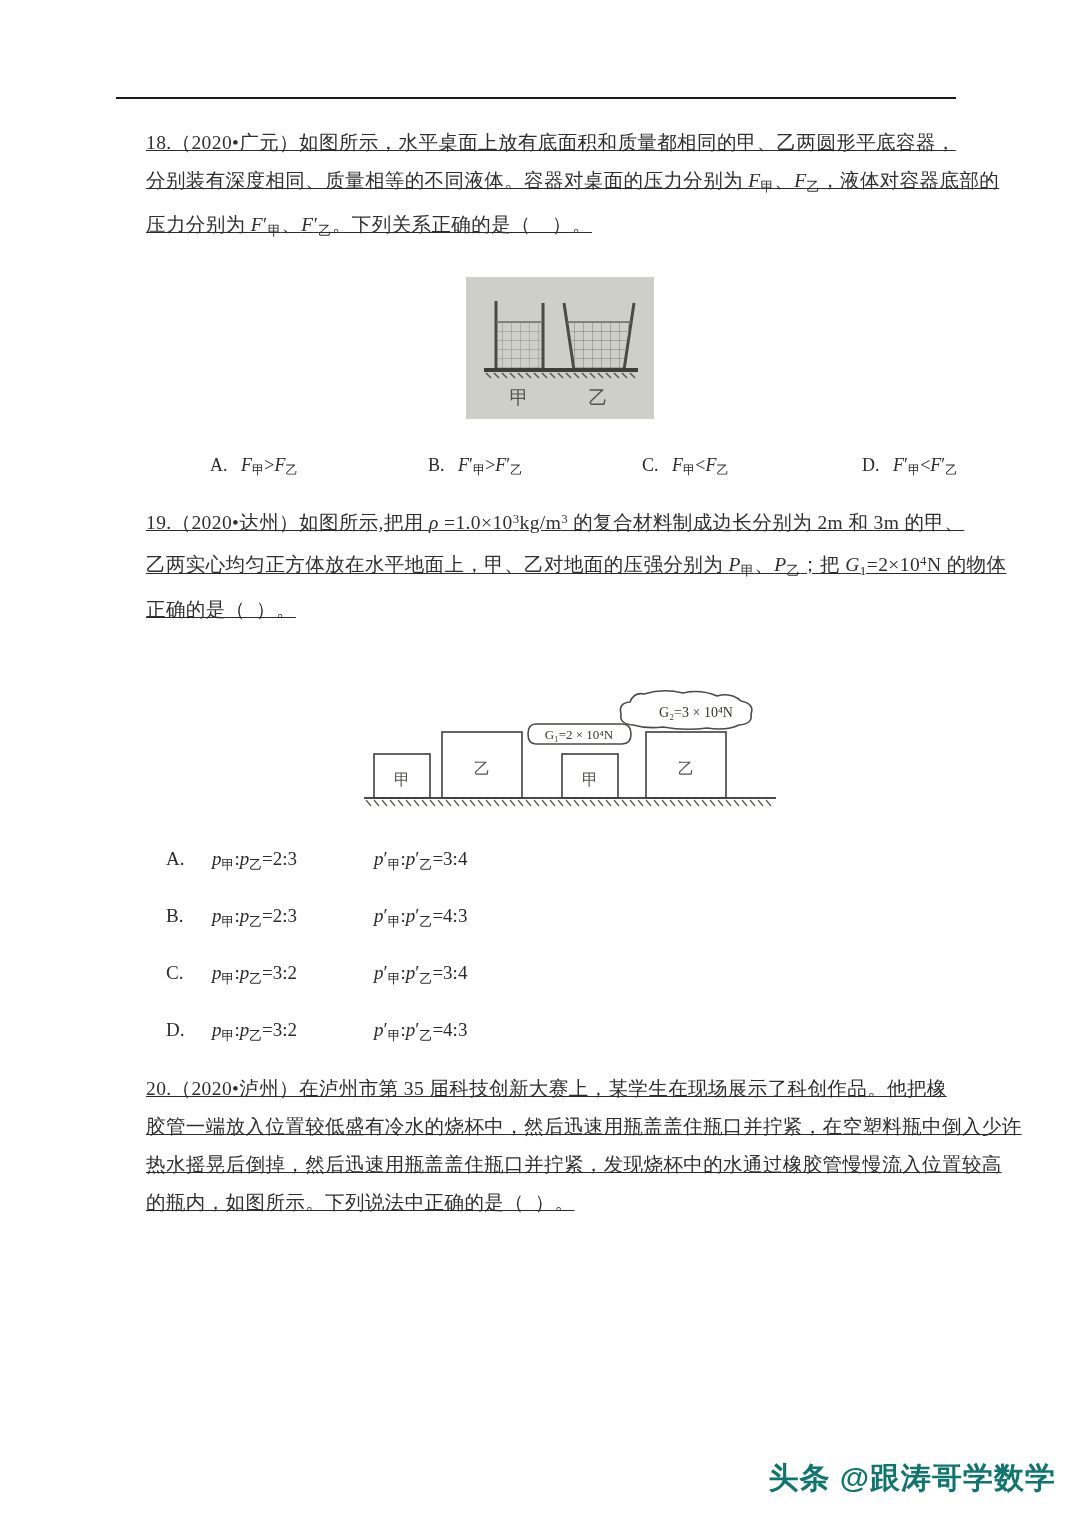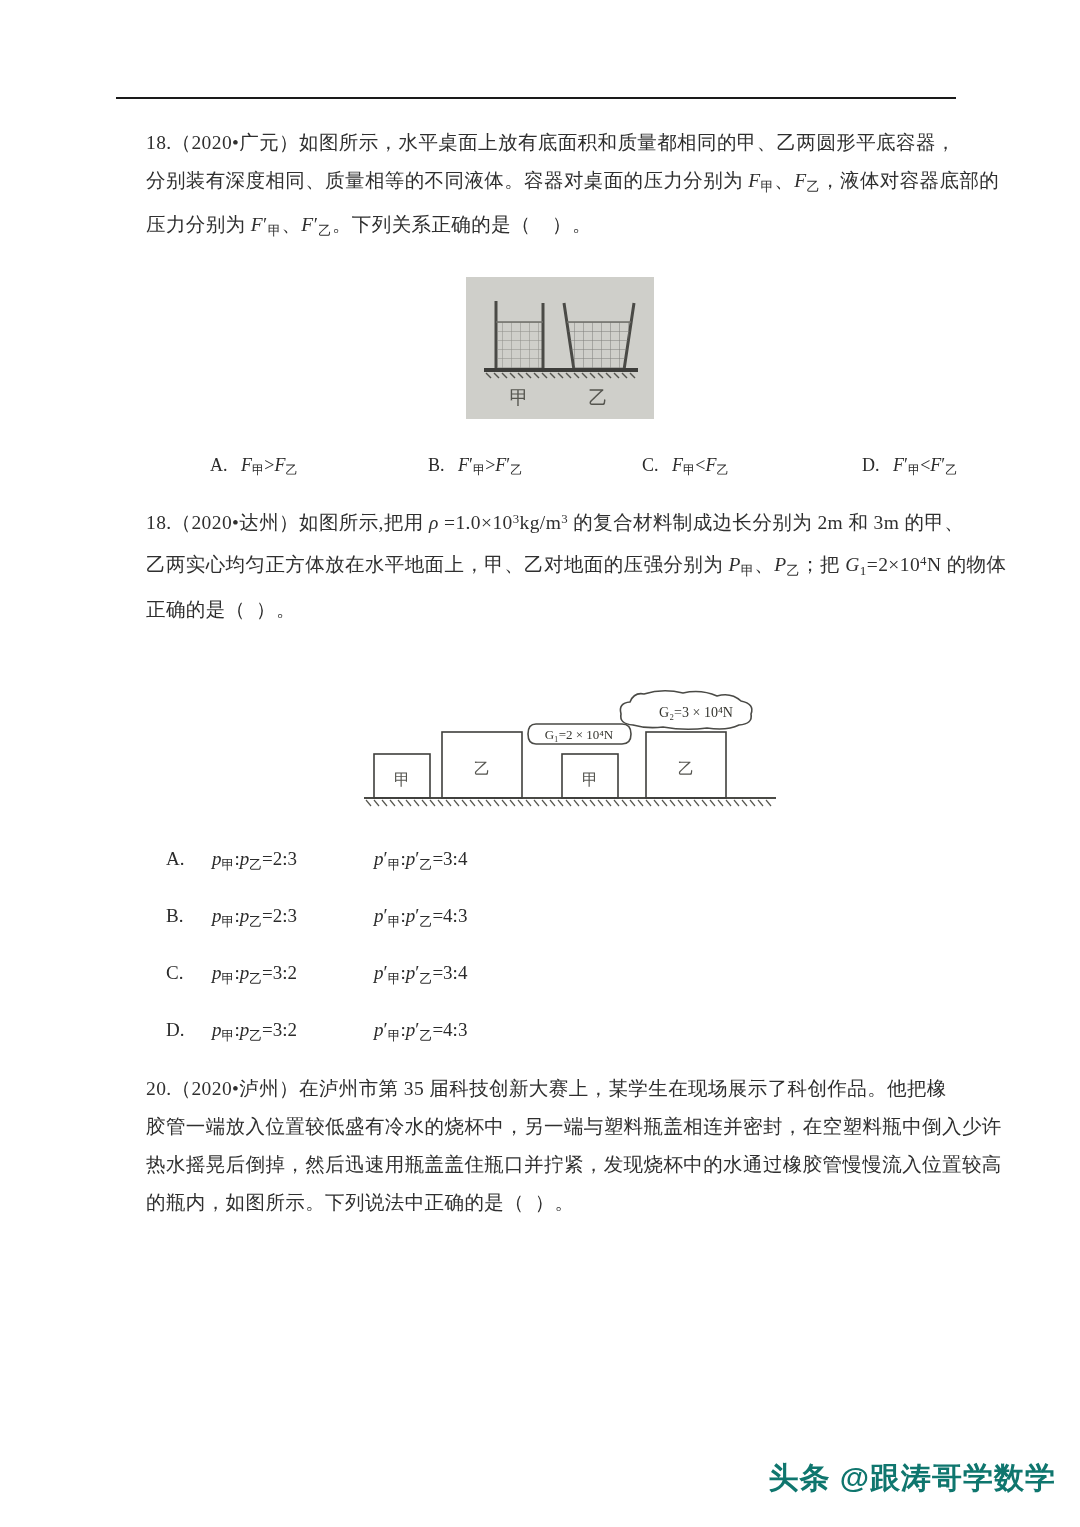--- a/index.html
+++ b/index.html
@@ -27,20 +27,21 @@
     width: 840px;
     height: 0;
     border-top: 2px solid #1a1a1a;
   }
 
   
   .q-block {
     position: absolute;
     left: 146px;
     width: 812px;
+    text-decoration: underline;
   }
   .q-line {
     font-size: 19.5px;
     line-height: 38px;
     letter-spacing: 0.4px;
     white-space: nowrap;
     color: #2f2f2f;
   }
 
   .var { font-style: italic; font-family: "Liberation Serif", serif; }
@@ -205,21 +206,21 @@
       &nbsp;&nbsp;<span class="var">F</span><span class="sub">甲</span>&lt;<span class="var">F</span><span class="sub">乙</span>
     </span>
     <span class="opt" style="left:652px;">
       <span class="opt-label">D.</span>
       &nbsp;&nbsp;<span class="var">F</span><span class="prime">′</span><span class="sub">甲</span>&lt;<span class="var">F</span><span class="prime">′</span><span class="sub">乙</span>
     </span>
   </div>
 
   <div class="q-block" style="top:500px;">
     <div class="q-line">
-      <span>18.（2020•达州）</span>如图所示,把用&nbsp;<span class="var">ρ</span>&nbsp;=1.0×10<span class="sup">3</span>kg/m<span class="sup">3</span>&nbsp;的复合材料制成边长分别为 2m 和 3m 的甲、
+      <span>19.（2020•达州）</span>如图所示,把用&nbsp;<span class="var">ρ</span>&nbsp;=1.0×10<span class="sup">3</span>kg/m<span class="sup">3</span>&nbsp;的复合材料制成边长分别为 2m 和 3m 的甲、
     </div>
     <div class="q-line">
       乙两实心均匀正方体放在水平地面上，甲、乙对地面的压强分别为&nbsp;<span class="var">P</span><span class="sub">甲</span>、<span class="var">P</span><span class="sub">乙</span>；把&nbsp;<span class="var">G</span><span class="sub">1</span>=2×10<span class="sup">4</span>N 的物体
     </div>
     <div class="q-line">
       正确的是（&nbsp;&nbsp;）。
     </div>
   </div>
 
   <div class="fig19">
@@ -322,21 +323,21 @@
       <span class="e1"><span class="var">p</span><span class="sub">甲</span>:<span class="var">p</span><span class="sub">乙</span>=3:2</span>
       <span class="e2"><span class="var">p</span><span class="prime">′</span><span class="sub">甲</span>:<span class="var">p</span><span class="prime">′</span><span class="sub">乙</span>=4:3</span>
     </div>
   </div>
 
   <div class="q-block" style="top:1070px;">
     <div class="q-line">
       <span>20.（2020•泸州）</span>在泸州市第 35 届科技创新大赛上，某学生在现场展示了科创作品。他把橡
     </div>
     <div class="q-line">
-      胶管一端放入位置较低盛有冷水的烧杯中，另一端与塑料瓶盖相连并密封，在空塑料瓶中倒入少许
+      胶管一端放入位置较低盛有冷水的烧杯中，然后迅速用瓶盖盖住瓶口并拧紧，在空塑料瓶中倒入少许
     </div>
     <div class="q-line">
       热水摇晃后倒掉，然后迅速用瓶盖盖住瓶口并拧紧，发现烧杯中的水通过橡胶管慢慢流入位置较高
     </div>
     <div class="q-line">
       的瓶内，如图所示。下列说法中正确的是（&nbsp;&nbsp;）。
     </div>
   </div>
 
   <div class="watermark">头条 @跟涛哥学数学</div>

